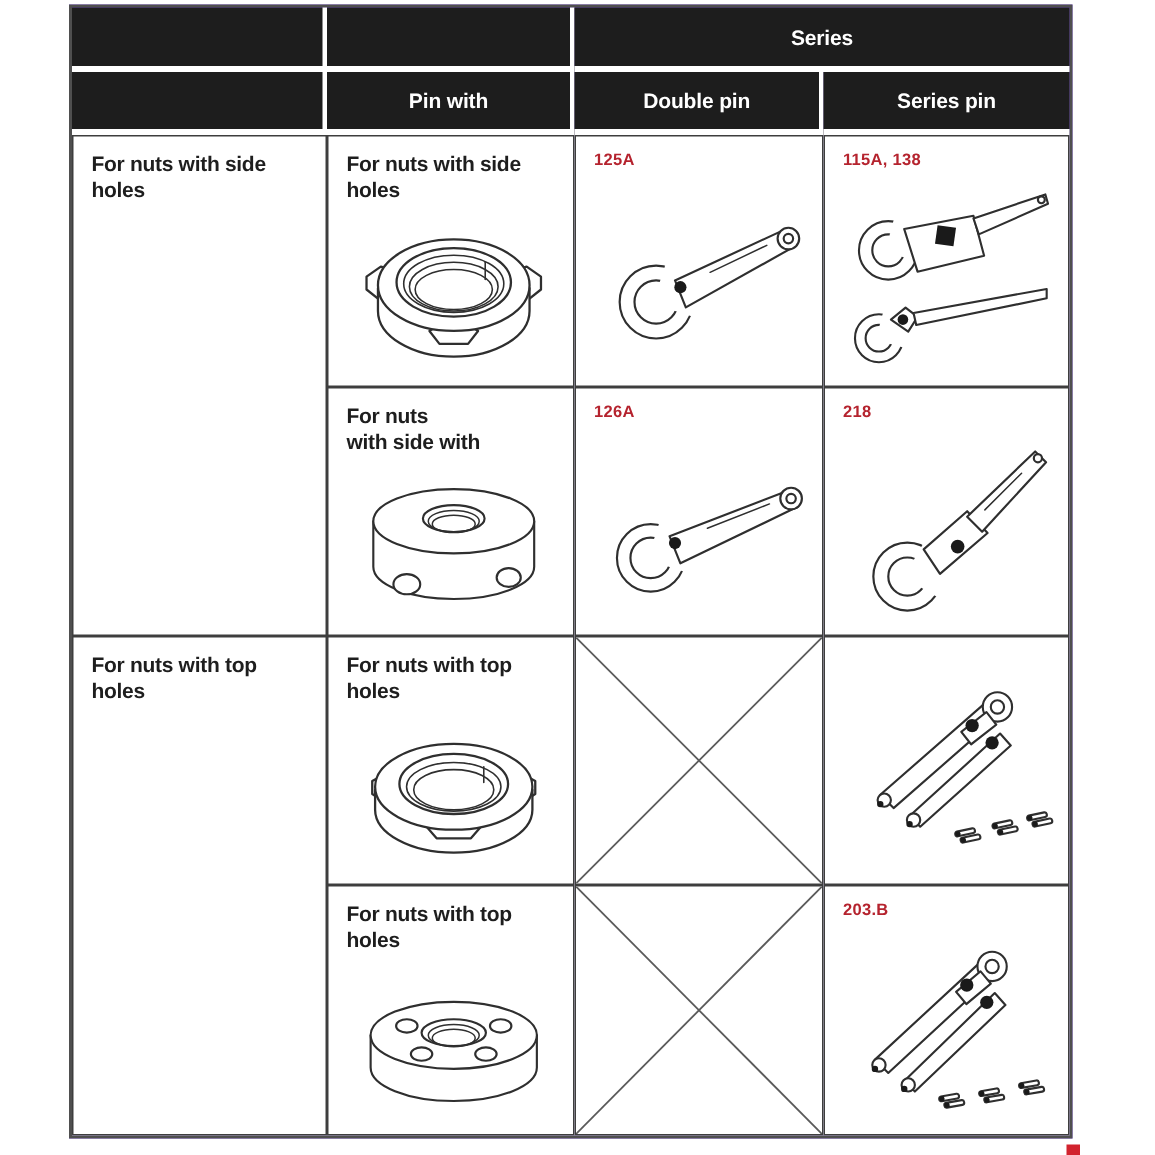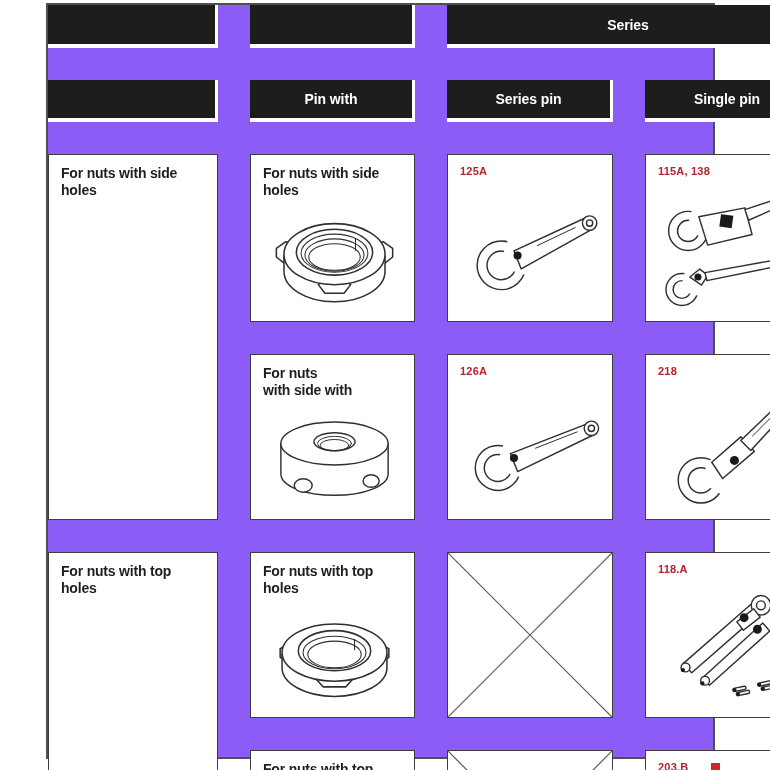--- a/index.html
+++ b/index.html
@@ -18,21 +18,20 @@
 
   .tbl{
     position:absolute;left:46px;top:3px;
     width:669px;height:756px;
     border:2px solid #4f4f4f;
     box-sizing:border-box;
     display:grid;
     grid-template-columns:170px 165px 166px 164px;
     grid-template-rows:43px 42px 168px 166px 166px 167px;
     background:#8b5cf6;
-    gap:32px;
   }
 
   
   .hc{background:var(--header-bg);color:var(--header-text);
       display:flex;align-items:center;justify-content:center;
       font-weight:bold;font-size:14px;letter-spacing:-0.1px;}
   .gr{border-right:3px solid #fff;}
   .gb{border-bottom:4px solid #fff;}
 
   
@@ -74,24 +73,24 @@
     <div class="hc c2 r1 gr gb"></div>
     <div class="hc c34 r1 gb">
       <span>Series</span>
     </div>
 
     <div class="hc c1 r2 gr gb"></div>
     <div class="hc c2 r2 gr gb">
       <span>Pin with</span>
     </div>
     <div class="hc c3 r2 gr gb">
+      <span>Double pin</span>
+    </div>
+    <div class="hc c4 r2 gb">
       <span>Series pin</span>
-    </div>
-    <div class="hc c4 r2 gb">
-      <span>Single pin</span>
     </div>
 
     <div class="bc c1 r34">
       <div class="lbl">For nuts with side holes</div>
     </div>
     <div class="bc c1 r56">
       <div class="lbl">For nuts with top holes</div>
     </div>
 
     <div class="bc c2 r3">
@@ -225,21 +224,20 @@
         </svg>
       </div>
     </div>
     <div class="bc c3 r5 xcell">
       <svg class="xsvg" viewBox="0 0 100 100" preserveAspectRatio="none">
         <line x1="0" y1="0" x2="100" y2="100" stroke="#5a5a5a" stroke-width="1.2" vector-effect="non-scaling-stroke"></line>
         <line x1="100" y1="0" x2="0" y2="100" stroke="#5a5a5a" stroke-width="1.2" vector-effect="non-scaling-stroke"></line>
       </svg>
     </div>
     <div class="bc c4 r5">
-      <div class="code">118.A</div>
       <div class="fig">
         <svg width="156" height="134" viewBox="0 0 160 145">
           <g class="ill">
             <path d="M28,96 L108,26 L118,36 L38,106 Z"></path>
             <circle cx="116" cy="30" r="11"></circle>
             <circle cx="116" cy="30" r="5"></circle>
             <path d="M50,112 L118,50 L126,59 L58,120 Z"></path>
             <rect x="90" y="40" width="24" height="12" transform="rotate(-38 102 46)"></rect>
             <circle class="dark" cx="97" cy="44" r="5"></circle>
             <circle class="dark" cx="112" cy="57" r="5"></circle>

